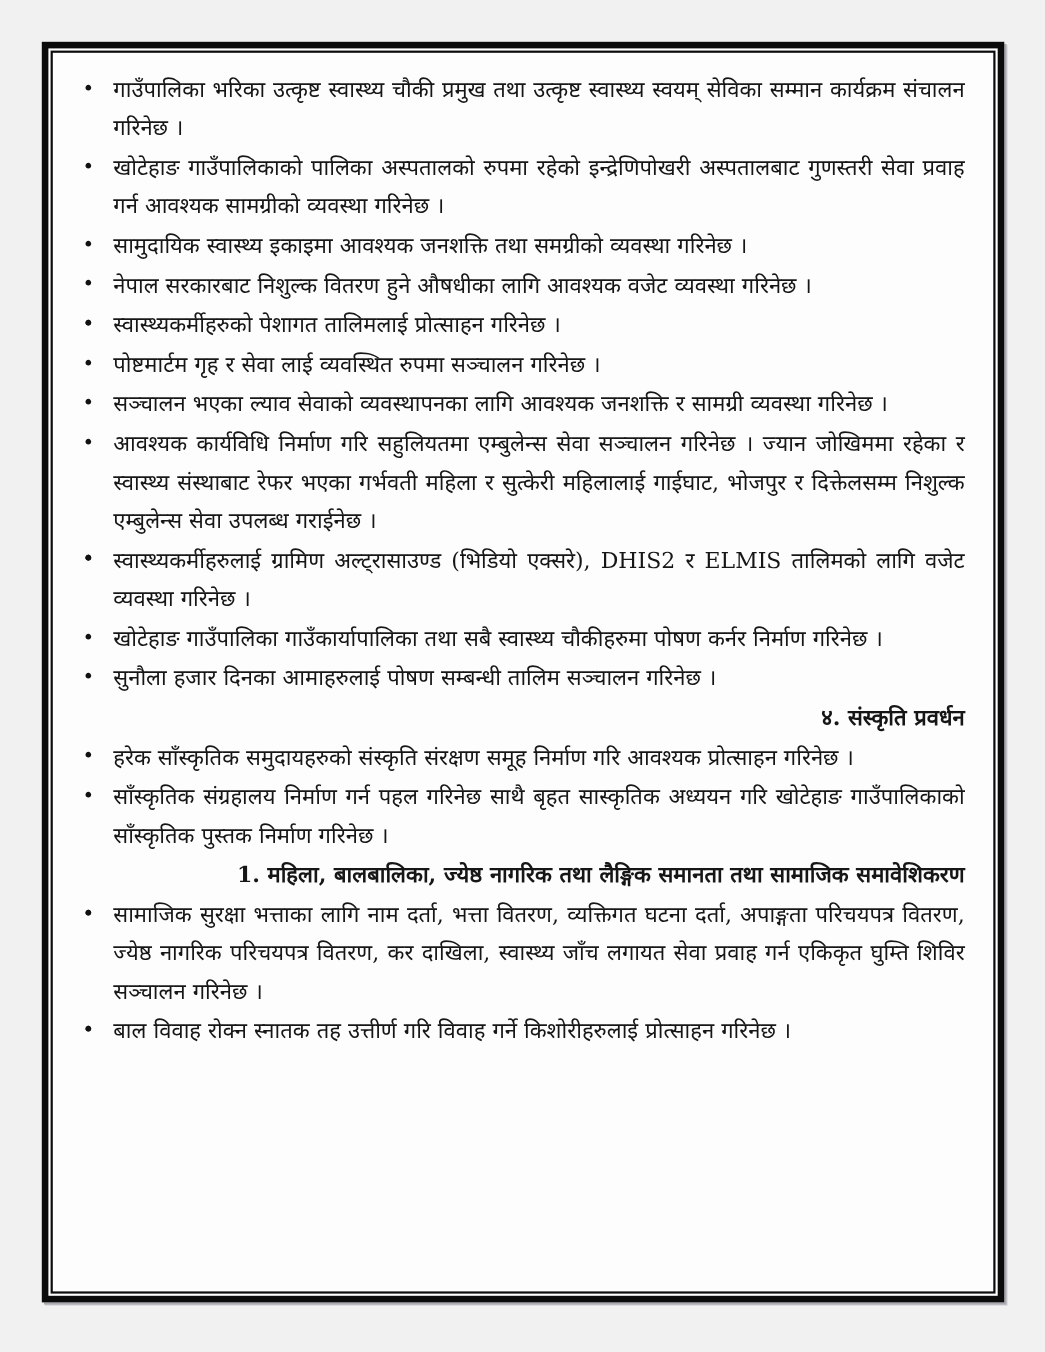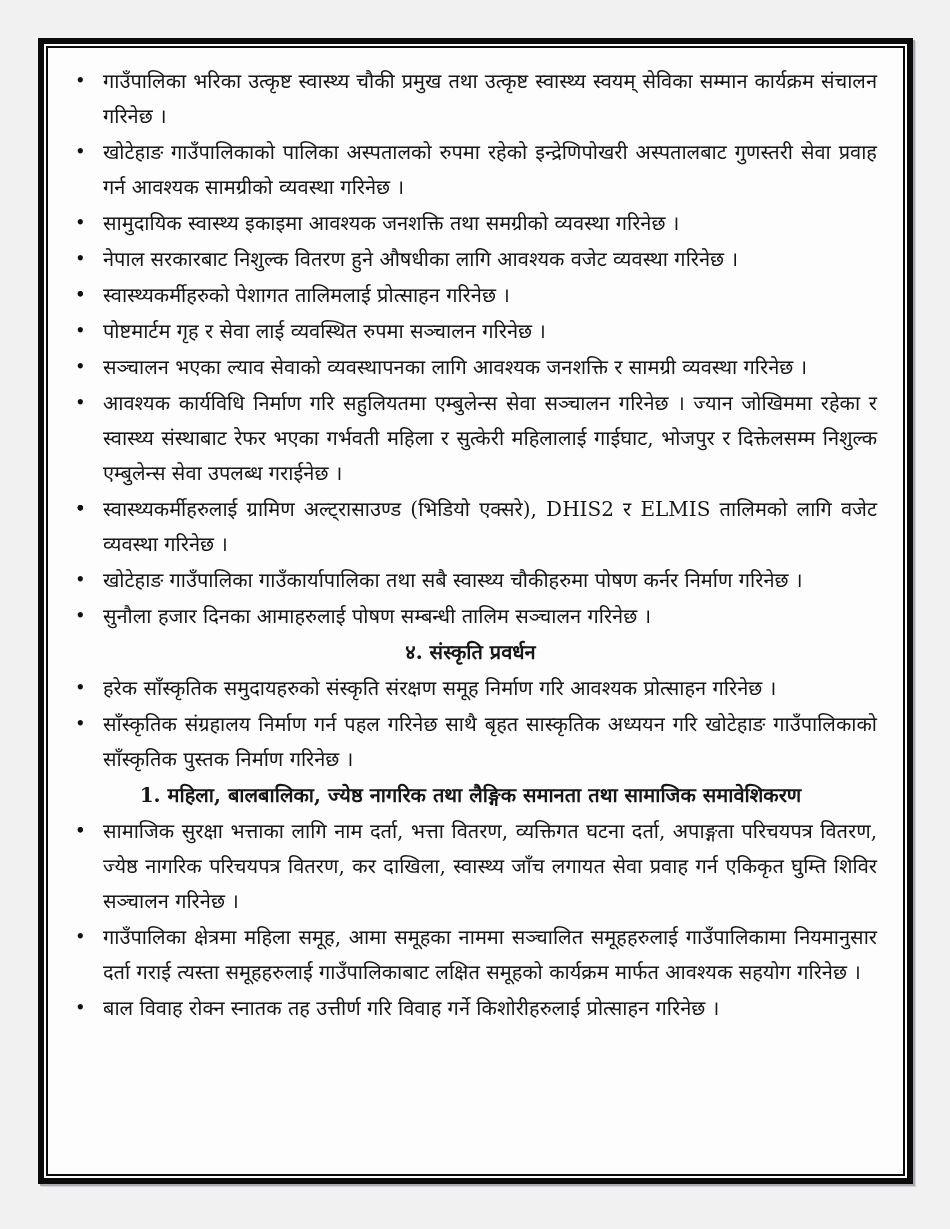--- a/index.html
+++ b/index.html
@@ -45,21 +45,21 @@
   }
   .bullet .marker {
     position: absolute;
     left: 13px;
     top: -1px;
     font-size: 18px;
     color: #111;
   }
   .heading {
     font-weight: bold;
-    text-align: center;
+    text-align: right;
     padding-left: 2px;
   }
 </style>
 </head>
 <body>
 
 <div class="frame-outer">
   <div class="frame-inner">
     <div class="doc">
 
@@ -80,18 +80,18 @@
 
       <div class="block heading">४. संस्कृति प्रवर्धन</div>
 
       <div class="block bullet"><span class="marker">•</span><span>हरेक साँस्कृतिक समुदायहरुको संस्कृति संरक्षण समूह निर्माण गरि आवश्यक प्रोत्साहन गरिनेछ ।</span></div>
       <div class="block bullet"><span class="marker">•</span><span>साँस्कृतिक संग्रहालय निर्माण गर्न पहल गरिनेछ  साथै बृहत सास्कृतिक अध्ययन गरि खोटेहाङ गाउँपालिकाको साँस्कृतिक पुस्तक निर्माण गरिनेछ ।</span></div>
 
       <div class="block heading">1. महिला, बालबालिका, ज्येष्ठ नागरिक तथा लैङ्गिक समानता तथा सामाजिक समावेशिकरण</div>
 
       <div class="block bullet"><span class="marker">•</span></div>
       <div class="block bullet"><span class="marker">•</span><span>सामाजिक सुरक्षा भत्ताका लागि नाम दर्ता, भत्ता वितरण, व्यक्तिगत घटना दर्ता, अपाङ्गता परिचयपत्र वितरण, ज्येष्ठ नागरिक परिचयपत्र वितरण, कर दाखिला, स्वास्थ्य जाँच लगायत सेवा प्रवाह गर्न एकिकृत घुम्ति शिविर सञ्चालन गरिनेछ ।</span></div>
-      <div class="block bullet"><span class="marker">•</span><span>गाउँपालिका क्षेत्रमा महिला समूह, आमा समूहका नाममा सञ्चालित समूहहरुलाई गाउँपालिकामा नियमानुसार दर्ता गराई त्यस्ता समूहहरुलाई गाउँपालिकाबाट लक्षित समूहको कार्यक्रम मार्फत आवश्यक सहयोग गरिनेछ ।</span></div>
+      <div class="block bullet"><span class="marker">•</span></div>
       <div class="block bullet"><span class="marker">•</span><span>बाल विवाह रोक्न स्नातक तह उत्तीर्ण गरि विवाह गर्ने किशोरीहरुलाई प्रोत्साहन गरिनेछ ।</span></div>
 
     </div>
   </div>
 </div>
 
 </body></html>

